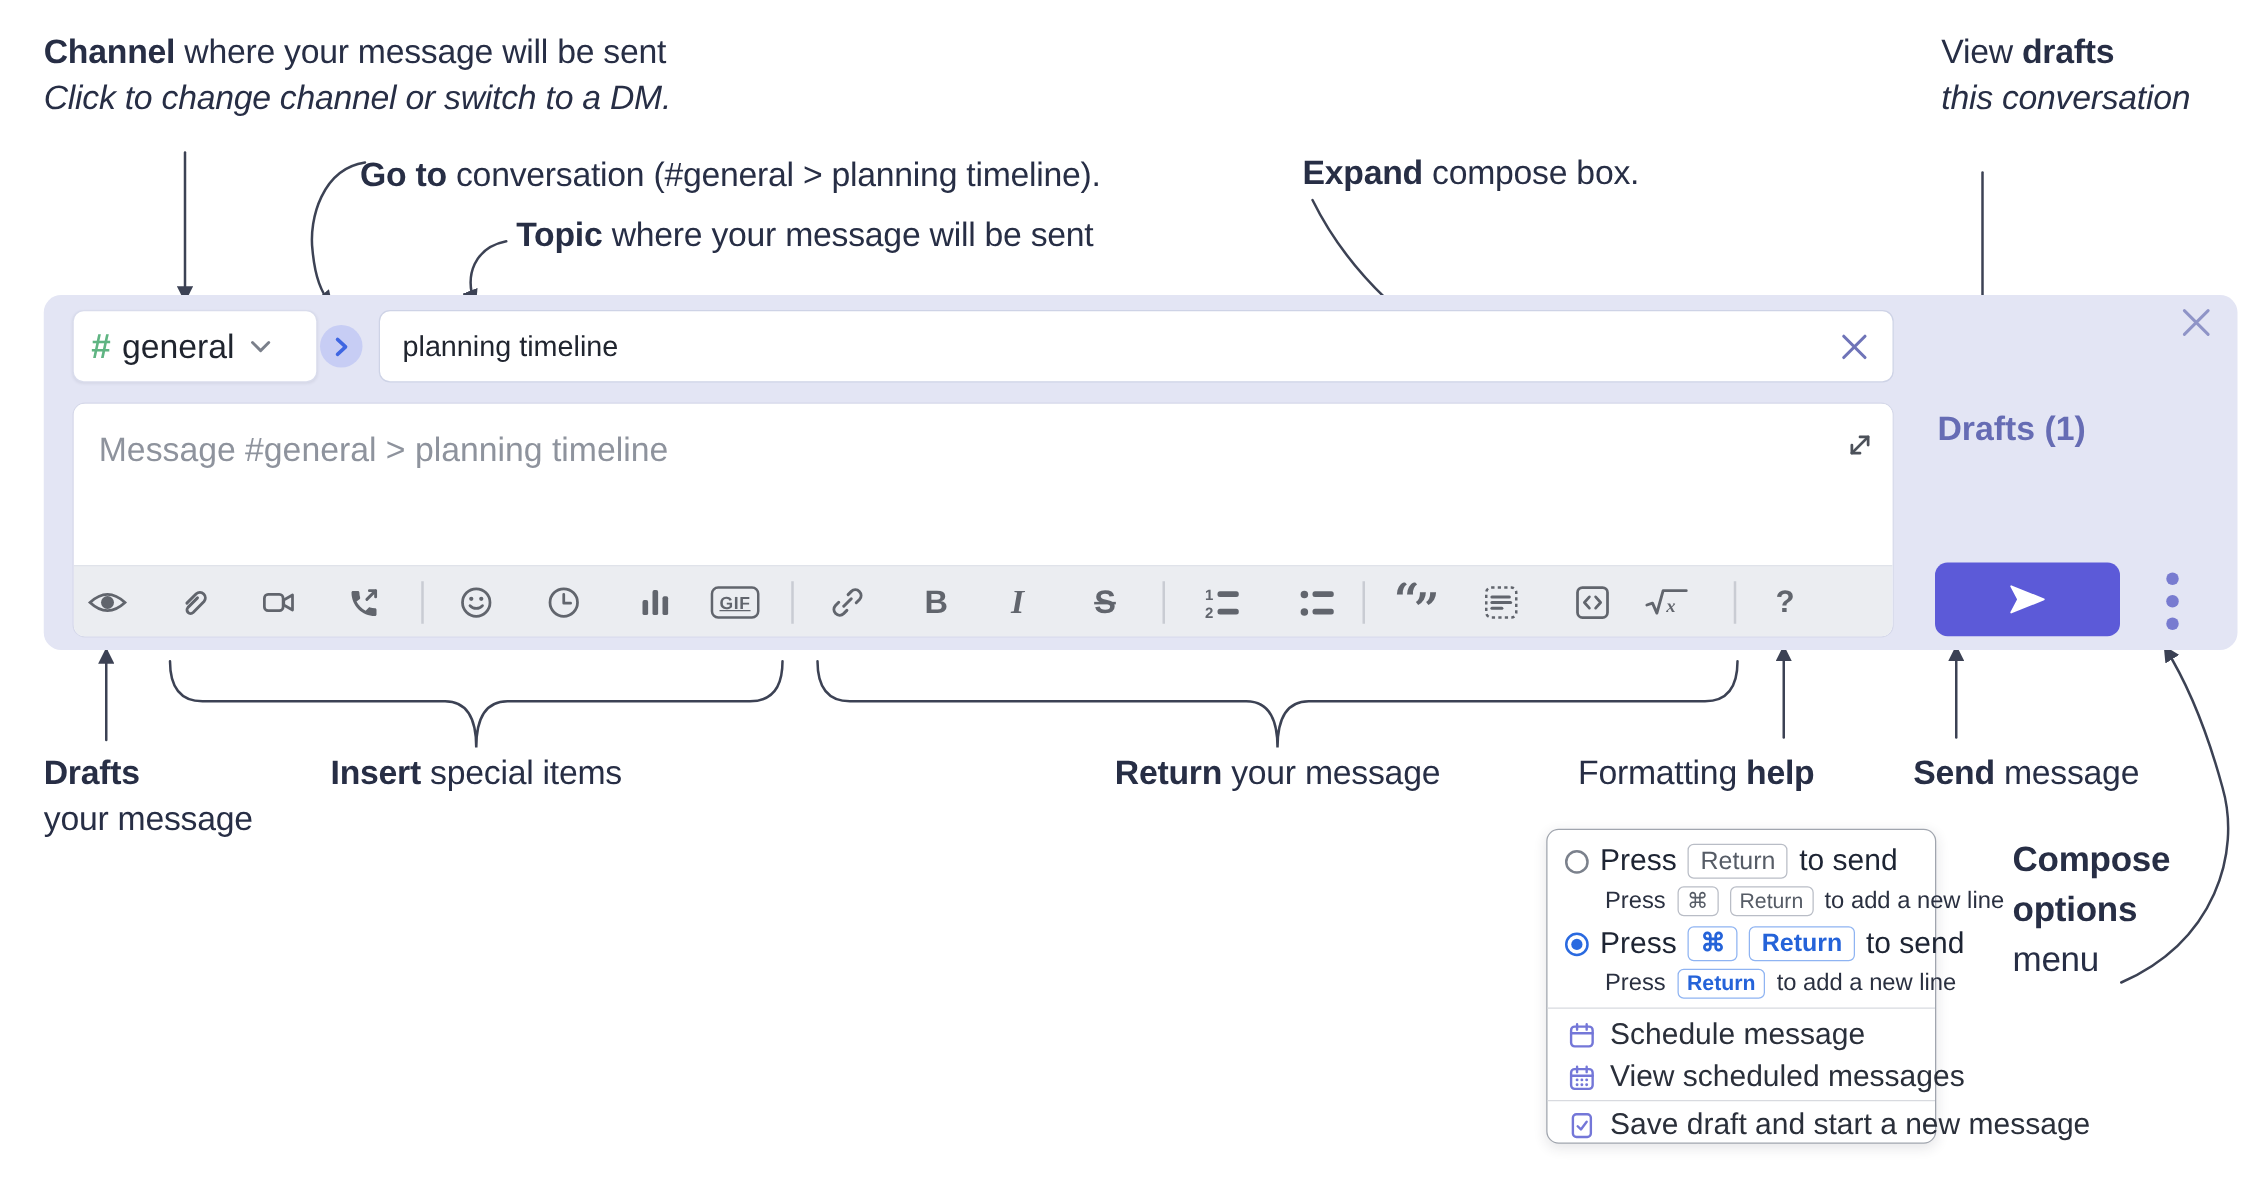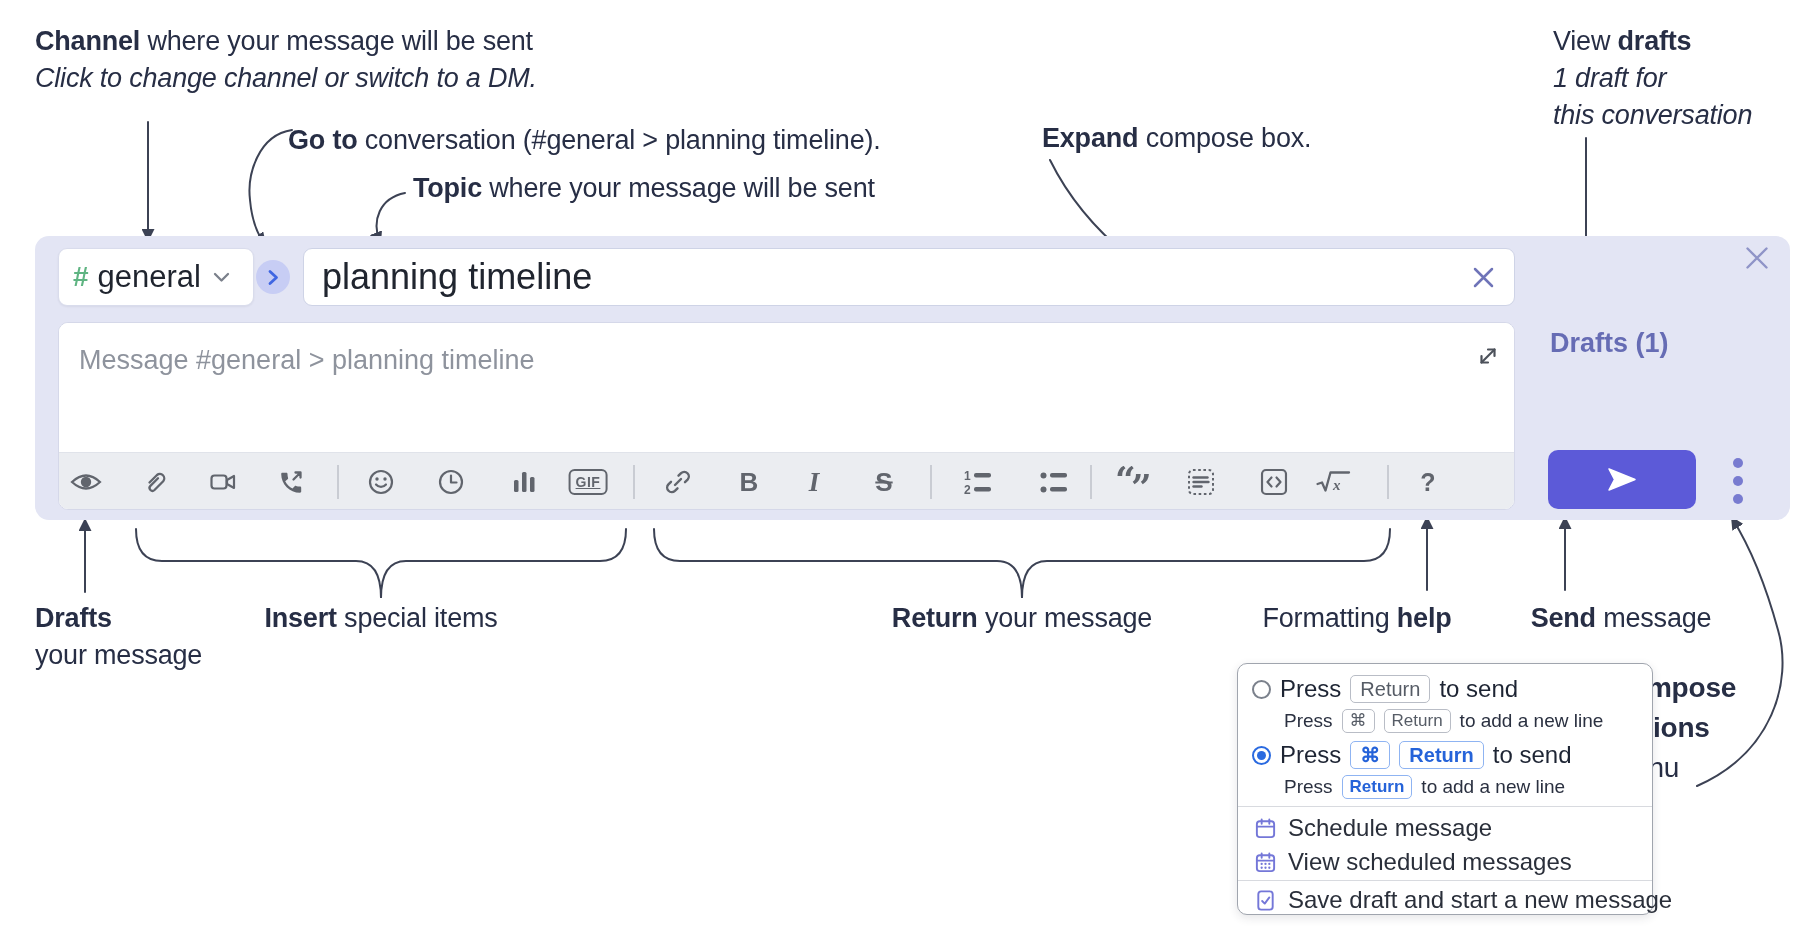--- a/index.html
+++ b/index.html
@@ -12,27 +12,27 @@
   .ctr{transform:translateX(-50%);text-align:center;white-space:nowrap;}
   
   svg.overlay{position:absolute;left:0;top:0;pointer-events:none;}
   
   .compose{position:absolute;left:35px;top:236px;width:1755px;height:284px;
     background:#e3e5f4;border-radius:14px;}
   .pill{position:absolute;left:58px;top:248px;width:196px;height:58px;background:#fff;
     border:1px solid #d9dcec;border-radius:9px;box-shadow:0 1px 2px rgba(60,66,90,.08);
     display:flex;align-items:center;padding:0 14px;box-sizing:border-box;cursor:pointer;}
   .hash{color:#5fb482;font-weight:700;font-size:28px;margin-right:9px;}
-  .pill-name{font-size:31px;color:#1f242e;margin-right:12px;}
+  .pill-name{font-size:27px;color:#1f242e;margin-right:12px;}
   .go-btn{position:absolute;left:256px;top:260px;width:34px;height:34px;border-radius:50%;
     background:#c7cdf4;display:flex;align-items:center;justify-content:center;cursor:pointer;}
   .topic{position:absolute;left:303px;top:248px;width:1212px;height:58px;background:#fff;
     border:1px solid #ced3e6;border-radius:9px;box-sizing:border-box;
     display:flex;align-items:center;padding:0 52px 0 18px;}
-  .topic-text{font-size:36px;color:#20252f;}
+  .topic-text{font-size:23px;color:#20252f;}
   .topic-clear{position:absolute;right:20px;top:18px;cursor:pointer;}
   .drafts{position:absolute;left:1550px;top:328px;font-size:27px;font-weight:600;color:#666cb4;cursor:pointer;}
   .box-close{position:absolute;left:1745px;top:246px;cursor:pointer;}
   
   .panel{position:absolute;left:58px;top:322px;width:1457px;height:188px;border-radius:10px;
     border:1px solid #d5d8e9;box-sizing:border-box;overflow:hidden;background:#fff;}
   .msg-area{position:relative;width:100%;height:129px;background:#fff;}
   .placeholder{position:absolute;left:20px;top:22px;font-size:27px;color:#8e939d;}
   .expand-ic{position:absolute;left:1418px;top:22px;cursor:pointer;}
   .toolbar{position:relative;width:100%;height:57px;background:#ebedf1;border-top:1px solid #e0e3ea;}
@@ -43,21 +43,21 @@
   .glyphI{font-family:"Liberation Serif",serif;font-style:italic;font-weight:600;font-size:27px;}
   .glyphS{font-size:26px;font-weight:600;text-decoration:line-through;}
   .glyphQ{font-size:25px;font-weight:600;}
   .gif-badge{border:2.2px solid #61656d;border-radius:6px;font-size:14px;font-weight:700;
     padding:3px 5px;letter-spacing:.5px;}
   
   .send-btn{position:absolute;left:1548px;top:450px;width:148px;height:59px;border-radius:10px;
     background:#5c5ad8;display:flex;align-items:center;justify-content:center;cursor:pointer;border:none;}
   .kebab{position:absolute;left:1732px;top:456px;cursor:pointer;}
   
-  .popup{position:absolute;left:1237px;top:663px;width:416px;height:252px;background:#fff;
+  .popup{position:absolute;left:1237px;top:663px;width:312px;height:252px;background:#fff;
     border:1.6px solid #a0a5ae;border-radius:10px;box-shadow:0 3px 10px rgba(40,45,60,.12);box-sizing:border-box;}
   .po-row{position:absolute;display:flex;align-items:center;gap:9px;color:#1d2433;white-space:nowrap;}
   .po-main{font-size:24px;}
   .po-sub{font-size:19px;color:#2a3040;}
   .kbd{border:1.3px solid #b9bdc6;border-radius:5px;background:#fff;color:#565c66;
     padding:1px 9px;font-size:20px;line-height:24px;}
   .po-sub .kbd{font-size:17px;line-height:20px;padding:1px 7px;}
   .kbd.blue{border-color:#8fb4f2;color:#2563d9;font-weight:700;}
   .radio{width:19px;height:19px;border-radius:50%;border:2px solid #7b818c;box-sizing:border-box;
     display:inline-flex;align-items:center;justify-content:center;flex:none;cursor:pointer;}
@@ -105,21 +105,20 @@
   <div class="ann" style="left:288px;top:122px;">
     <span class="b">Go to</span><span> conversation (#general &gt; planning timeline).</span>
   </div>
 
   <div class="ann" style="left:1042px;top:120px;">
     <span class="b">Expand</span><span> compose box.</span>
   </div>
 
   <div class="ann" style="left:1553px;top:23px;">
     <div><span>View </span><span class="b">drafts</span></div>
-    <div class="i">1 draft for</div>
     <div class="i">this conversation</div>
   </div>
 
   <div class="compose"></div>
 
   <div class="pill">
     <span class="hash">#</span>
     <span class="pill-name">general</span>
     <svg width="17" height="11" viewBox="0 0 17 11">
       <polyline points="2,2 8.5,8.5 15,2" fill="none" stroke="#7b808b" stroke-width="2.3" stroke-linecap="round" stroke-linejoin="round"></polyline>

